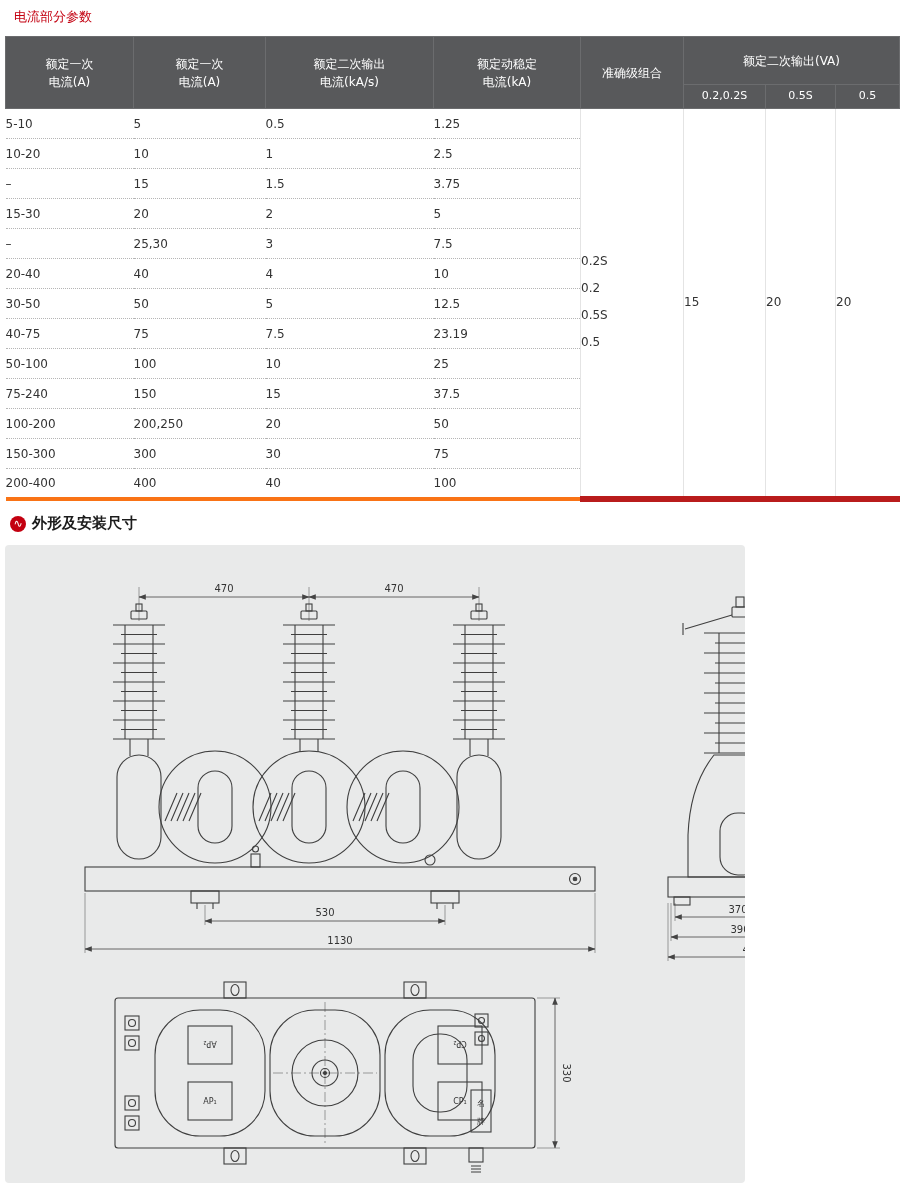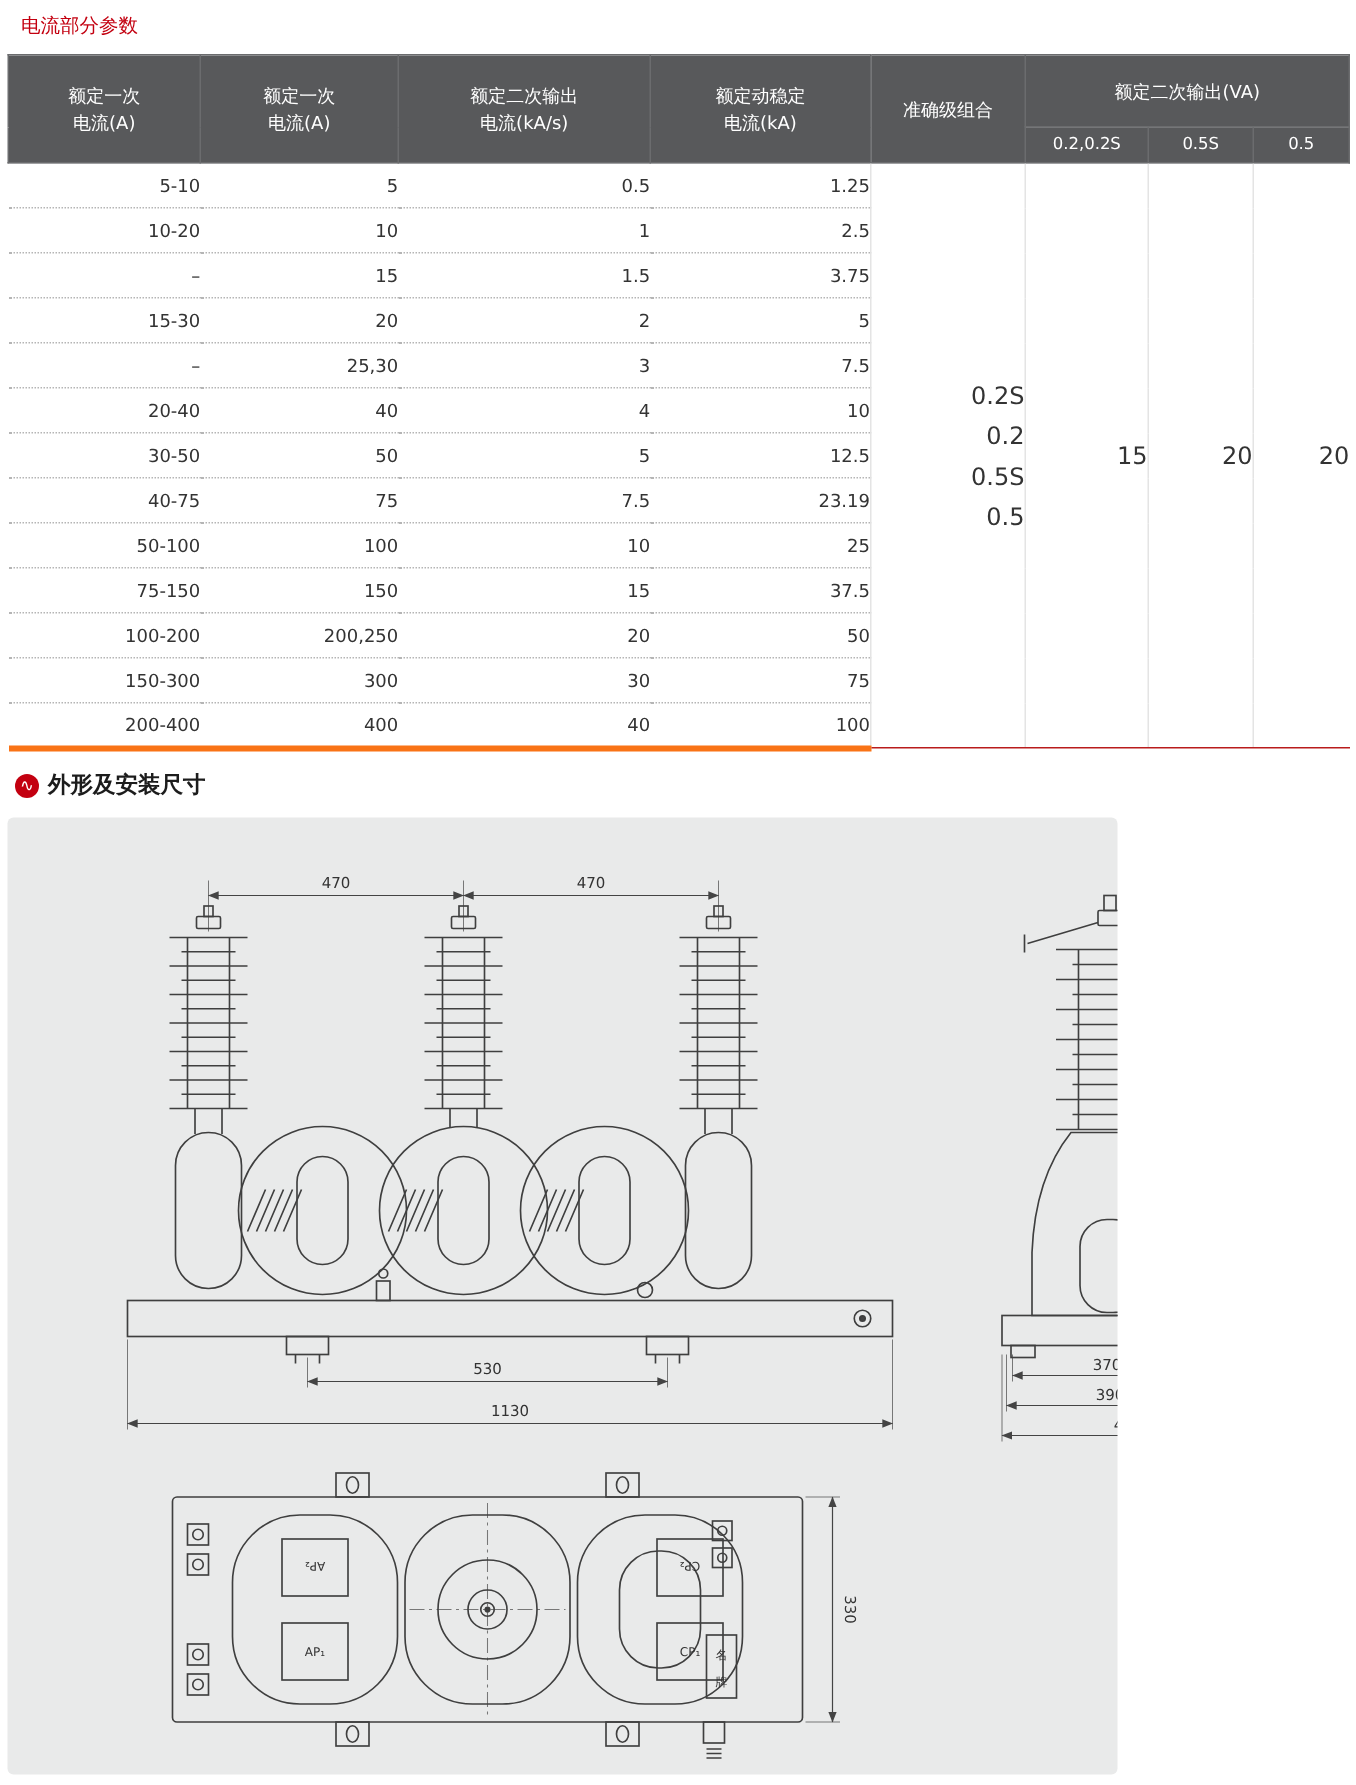--- a/index.html
+++ b/index.html
@@ -6,24 +6,24 @@
 html,body{width:904px;height:1190px;background:#fff;
   font-family:"DejaVu Sans","Liberation Sans",sans-serif;position:relative}
 .title1{position:absolute;left:14px;top:8px;font-size:13px;font-weight:normal;
   color:var(--accent_red,#c30010)}
 
 table{position:absolute;left:5px;top:36px;width:894px;border-collapse:collapse;table-layout:fixed}
 thead th{background:var(--table_header_bg,#58595b);color:#fff;font-weight:normal;font-size:12px;
   text-align:center;vertical-align:middle;white-space:pre-line;border:1px solid #6b6c6e;line-height:1.5}
 thead tr.mainhead th{height:48px}
 thead tr.subhead th{height:24px;font-size:11px}
-tbody td{font-size:12px;color:#333;text-align:right;height:30px;vertical-align:middle;
+tbody td{font-size:12px;color:#333;text-align:left;height:30px;vertical-align:middle;
   border-bottom:1px dotted #b5b5b5;background:#fff}
 tbody tr:last-child td{border-bottom:4px solid #f97316}
-td.acc,td.out{border-bottom:1px solid #b91c1c;border-left:1px solid #e4e4e4;font-size:16px}
+td.acc,td.out{border-bottom:6px solid #b91c1c;border-left:1px solid #e4e4e4;font-size:12px}
 td.acc div{line-height:27px}
 
 .sec2{position:absolute;left:10px;top:514px;display:flex;align-items:center;gap:6px}
 .sec2 .icon{width:16px;height:16px;border-radius:50%;background:var(--accent_red,#c30010);
   color:#fff;font-size:11px;line-height:16px;text-align:center;display:inline-block}
 .sec2 h2{font-size:15px;font-weight:bold;color:#1c1c1c}
 
 .panel{position:absolute;left:5px;top:545px;width:740px;height:638px;
   background:var(--panel_bg,#e9eaea);border-radius:4px;overflow:hidden}
 .panel svg{position:absolute}
@@ -129,21 +129,21 @@
         <td>7.5</td>
         <td>23.19</td>
       </tr>
       <tr>
         <td>50-100</td>
         <td>100</td>
         <td>10</td>
         <td>25</td>
       </tr>
       <tr>
-        <td>75-150</td>
+        <td>75-240</td>
         <td>150</td>
         <td>15</td>
         <td>37.5</td>
       </tr>
       <tr>
         <td>100-200</td>
         <td>200,250</td>
         <td>20</td>
         <td>50</td>
       </tr>

